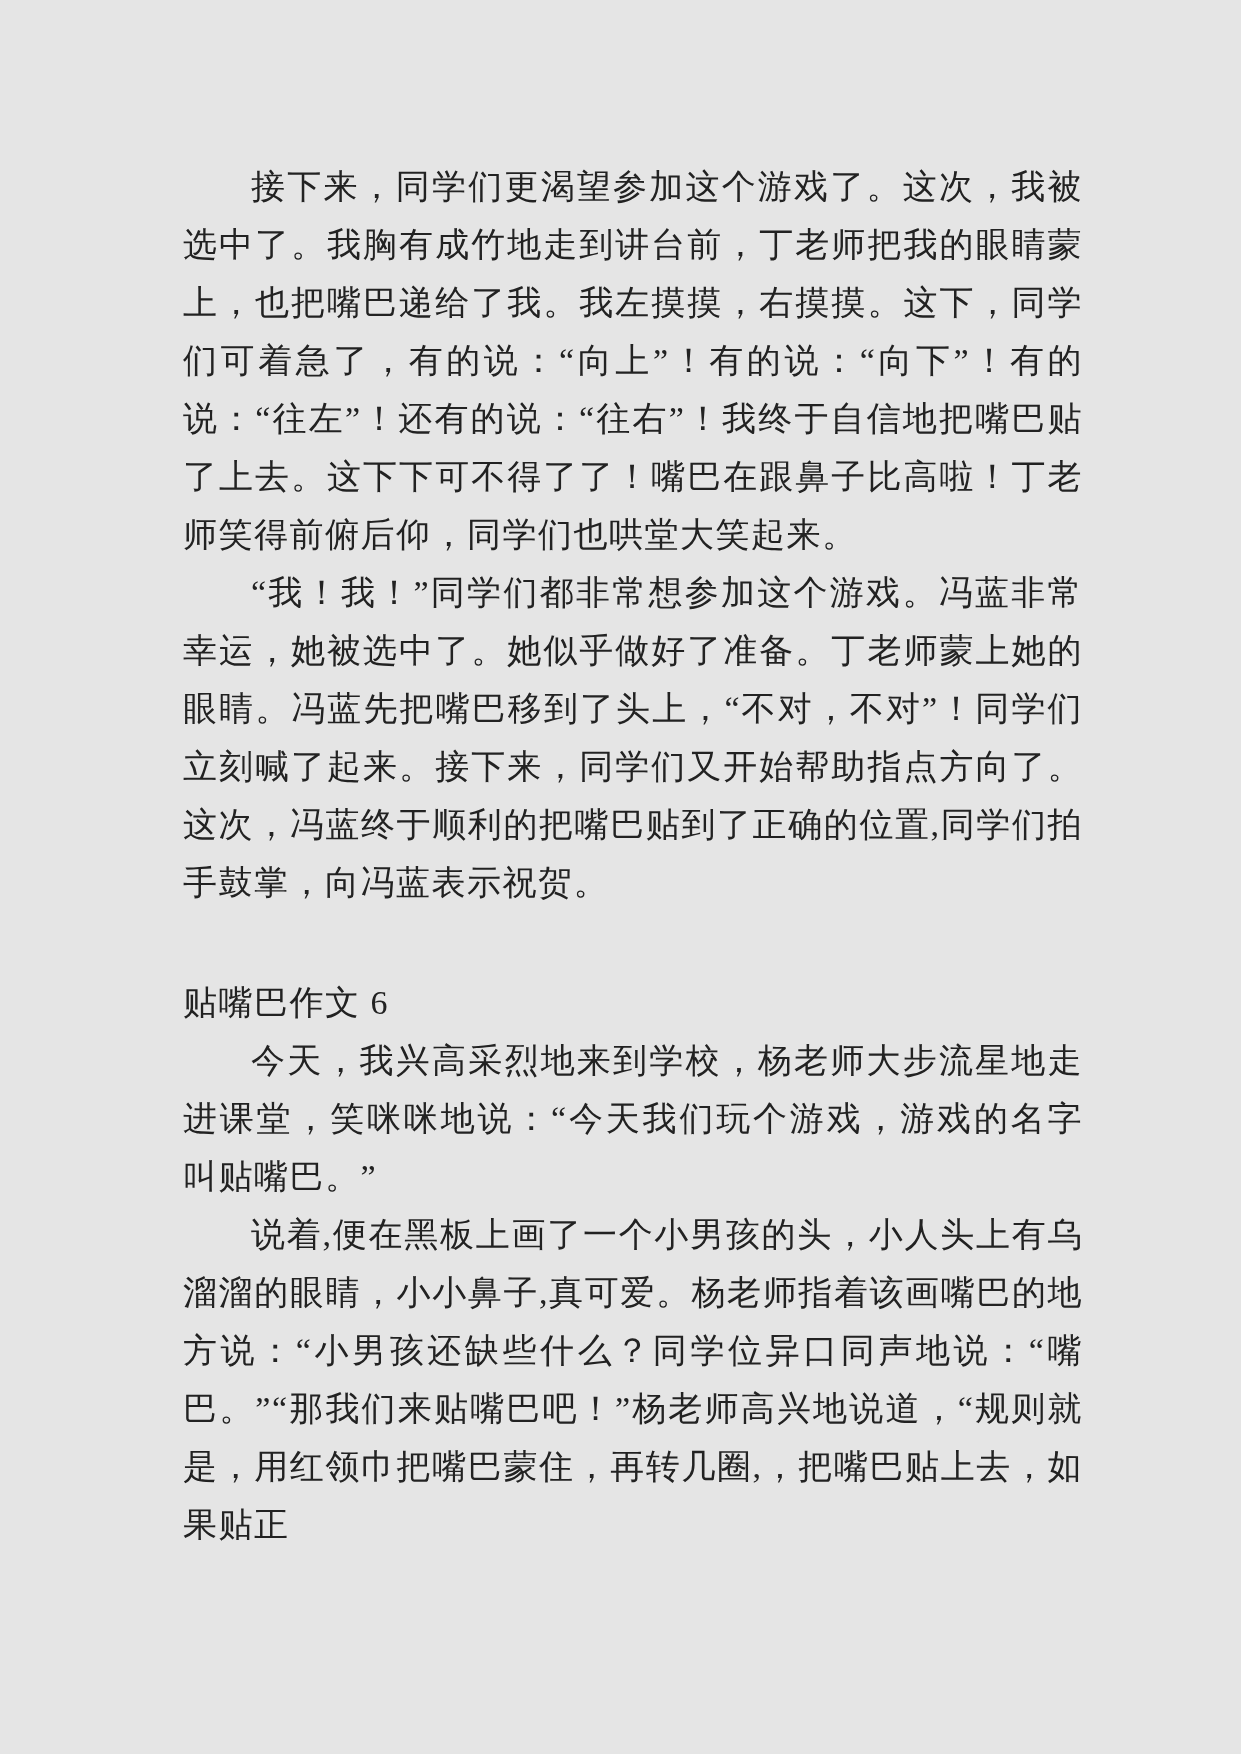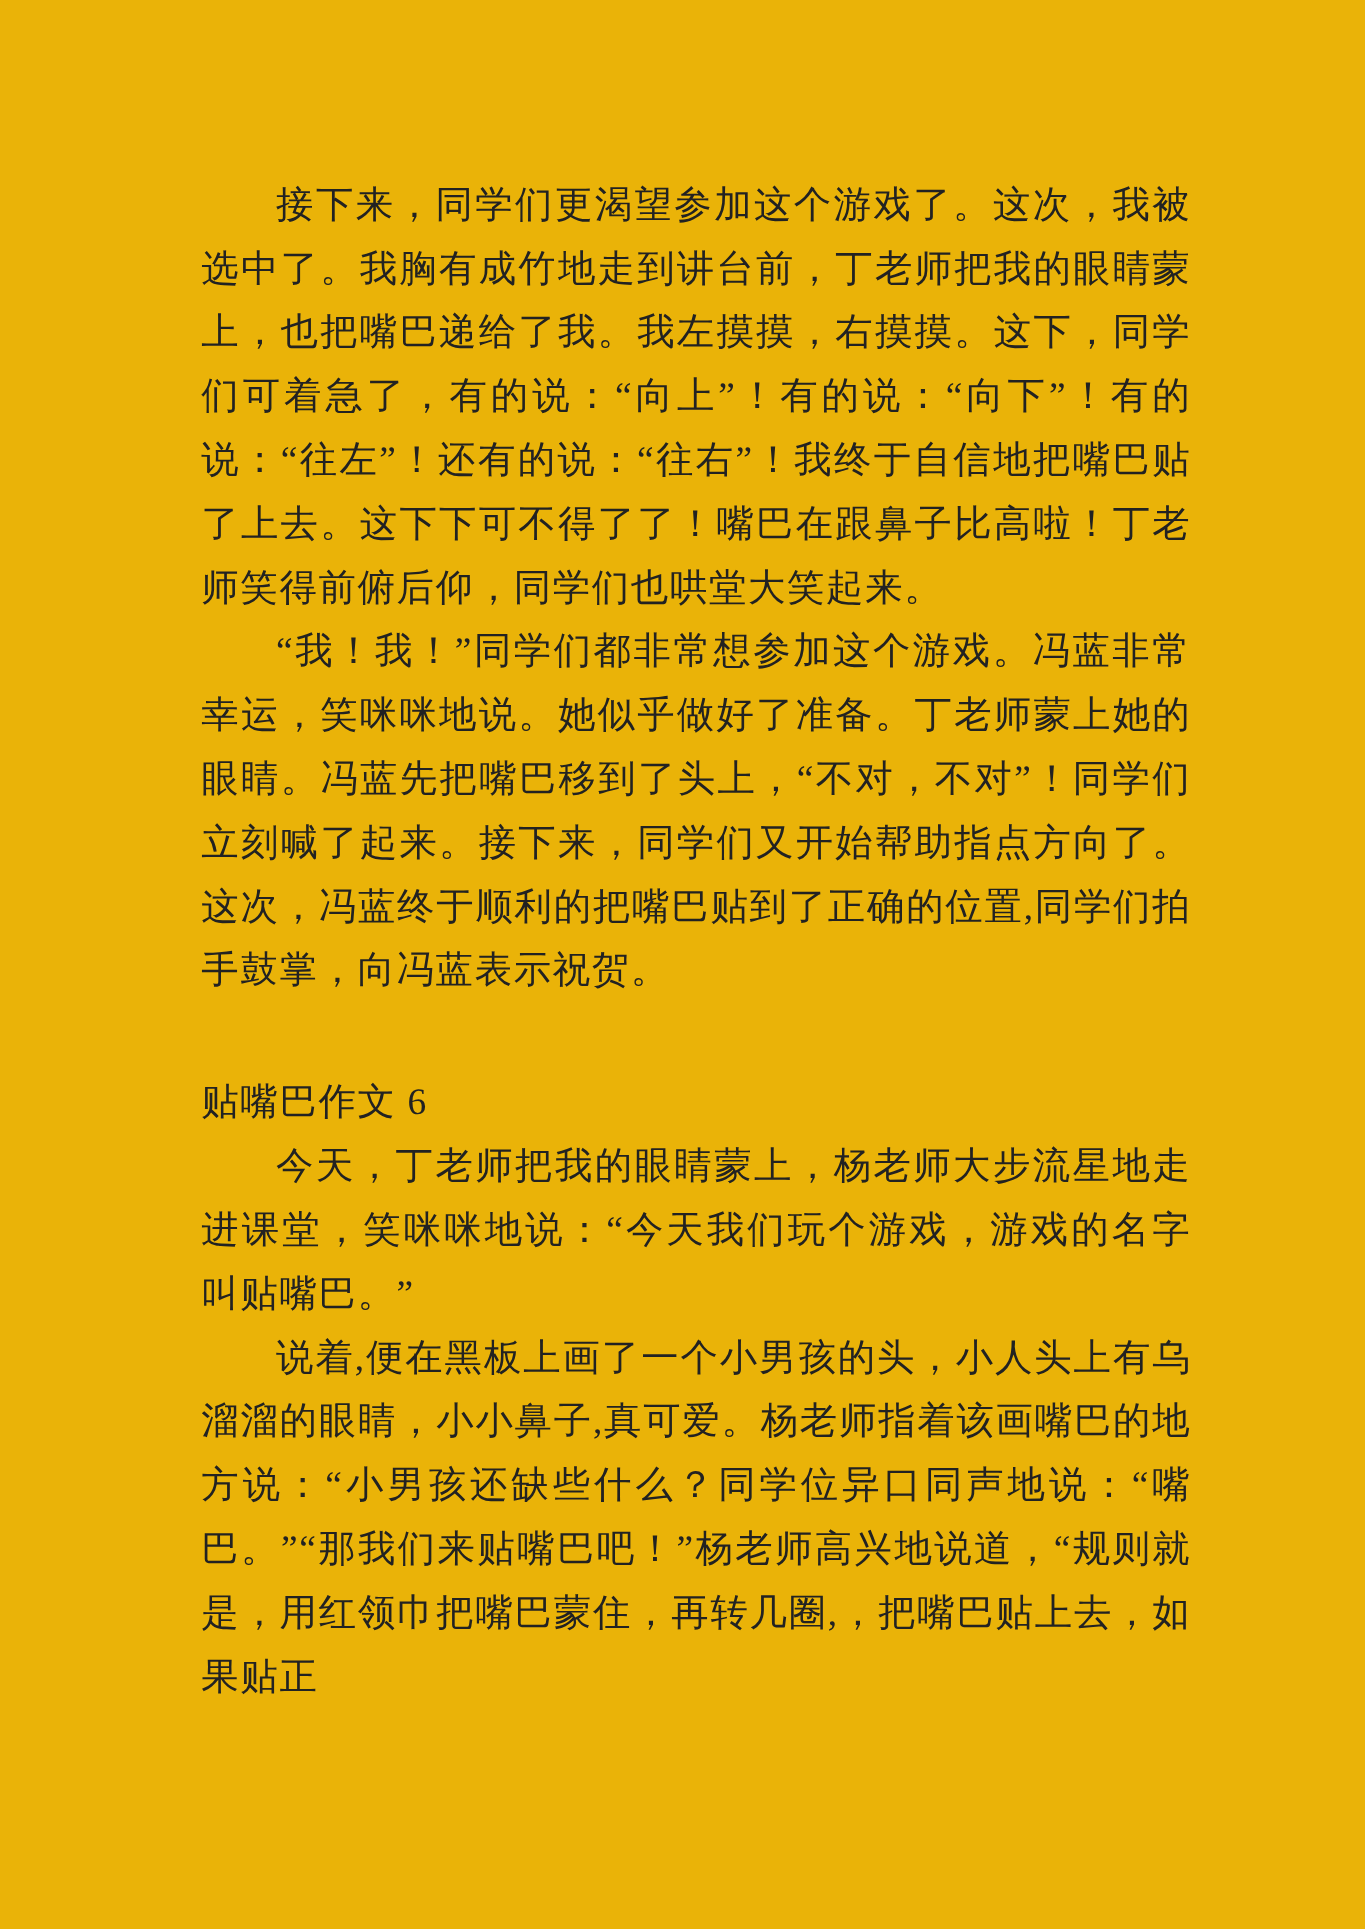--- a/index.html
+++ b/index.html
@@ -10,21 +10,21 @@
   body {
     width: 1241px;
     height: 1754px;
     overflow: hidden;
     position: relative;
   }
   .page {
     box-sizing: border-box;
     width: 1241px;
     height: 1754px;
-    background: #eab308;
+    background: #e5e5e5;
     padding: 158px 158px 0 183px;
     font-family: "Liberation Serif", "DejaVu Serif", serif;
     font-size: 34px;
     line-height: 58px;
     letter-spacing: 1.5px;
     color: #222222;
     text-align: justify;
     text-justify: inter-ideograph;
     font-weight: 400;
   }
@@ -39,21 +39,21 @@
     text-indent: 0;
     margin-top: 62px !important;
   }
 </style>
 </head>
 <body>
 
 <main class="page">
   <p class="para">接下来，同学们更渴望参加这个游戏了。这次，我被选中了。我胸有成竹地走到讲台前，丁老师把我的眼睛蒙上，也把嘴巴递给了我。我左摸摸，右摸摸。这下，同学们可着急了，有的说：“向上”！有的说：“向下”！有的说：“往左”！还有的说：“往右”！我终于自信地把嘴巴贴了上去。这下下可不得了了！嘴巴在跟鼻子比高啦！丁老师笑得前俯后仰，同学们也哄堂大笑起来。</p>
 
-  <p class="para">“我！我！”同学们都非常想参加这个游戏。冯蓝非常幸运，笑咪咪地说。她似乎做好了准备。丁老师蒙上她的眼睛。冯蓝先把嘴巴移到了头上，“不对，不对”！同学们立刻喊了起来。接下来，同学们又开始帮助指点方向了。这次，冯蓝终于顺利的把嘴巴贴到了正确的位置,同学们拍手鼓掌，向冯蓝表示祝贺。</p>
+  <p class="para">“我！我！”同学们都非常想参加这个游戏。冯蓝非常幸运，她被选中了。她似乎做好了准备。丁老师蒙上她的眼睛。冯蓝先把嘴巴移到了头上，“不对，不对”！同学们立刻喊了起来。接下来，同学们又开始帮助指点方向了。这次，冯蓝终于顺利的把嘴巴贴到了正确的位置,同学们拍手鼓掌，向冯蓝表示祝贺。</p>
 
 
   <p class="section-heading">贴嘴巴作文 6</p>
 
-  <p class="para">今天，丁老师把我的眼睛蒙上，杨老师大步流星地走进课堂，笑咪咪地说：“今天我们玩个游戏，游戏的名字叫贴嘴巴。”</p>
+  <p class="para">今天，我兴高采烈地来到学校，杨老师大步流星地走进课堂，笑咪咪地说：“今天我们玩个游戏，游戏的名字叫贴嘴巴。”</p>
 
   <p class="para">说着,便在黑板上画了一个小男孩的头，小人头上有乌溜溜的眼睛，小小鼻子,真可爱。杨老师指着该画嘴巴的地方说：“小男孩还缺些什么？同学位异口同声地说：“嘴巴。”“那我们来贴嘴巴吧！”杨老师高兴地说道，“规则就是，用红领巾把嘴巴蒙住，再转几圈,，把嘴巴贴上去，如果贴正</p>
 </main>
 
 </body></html>

